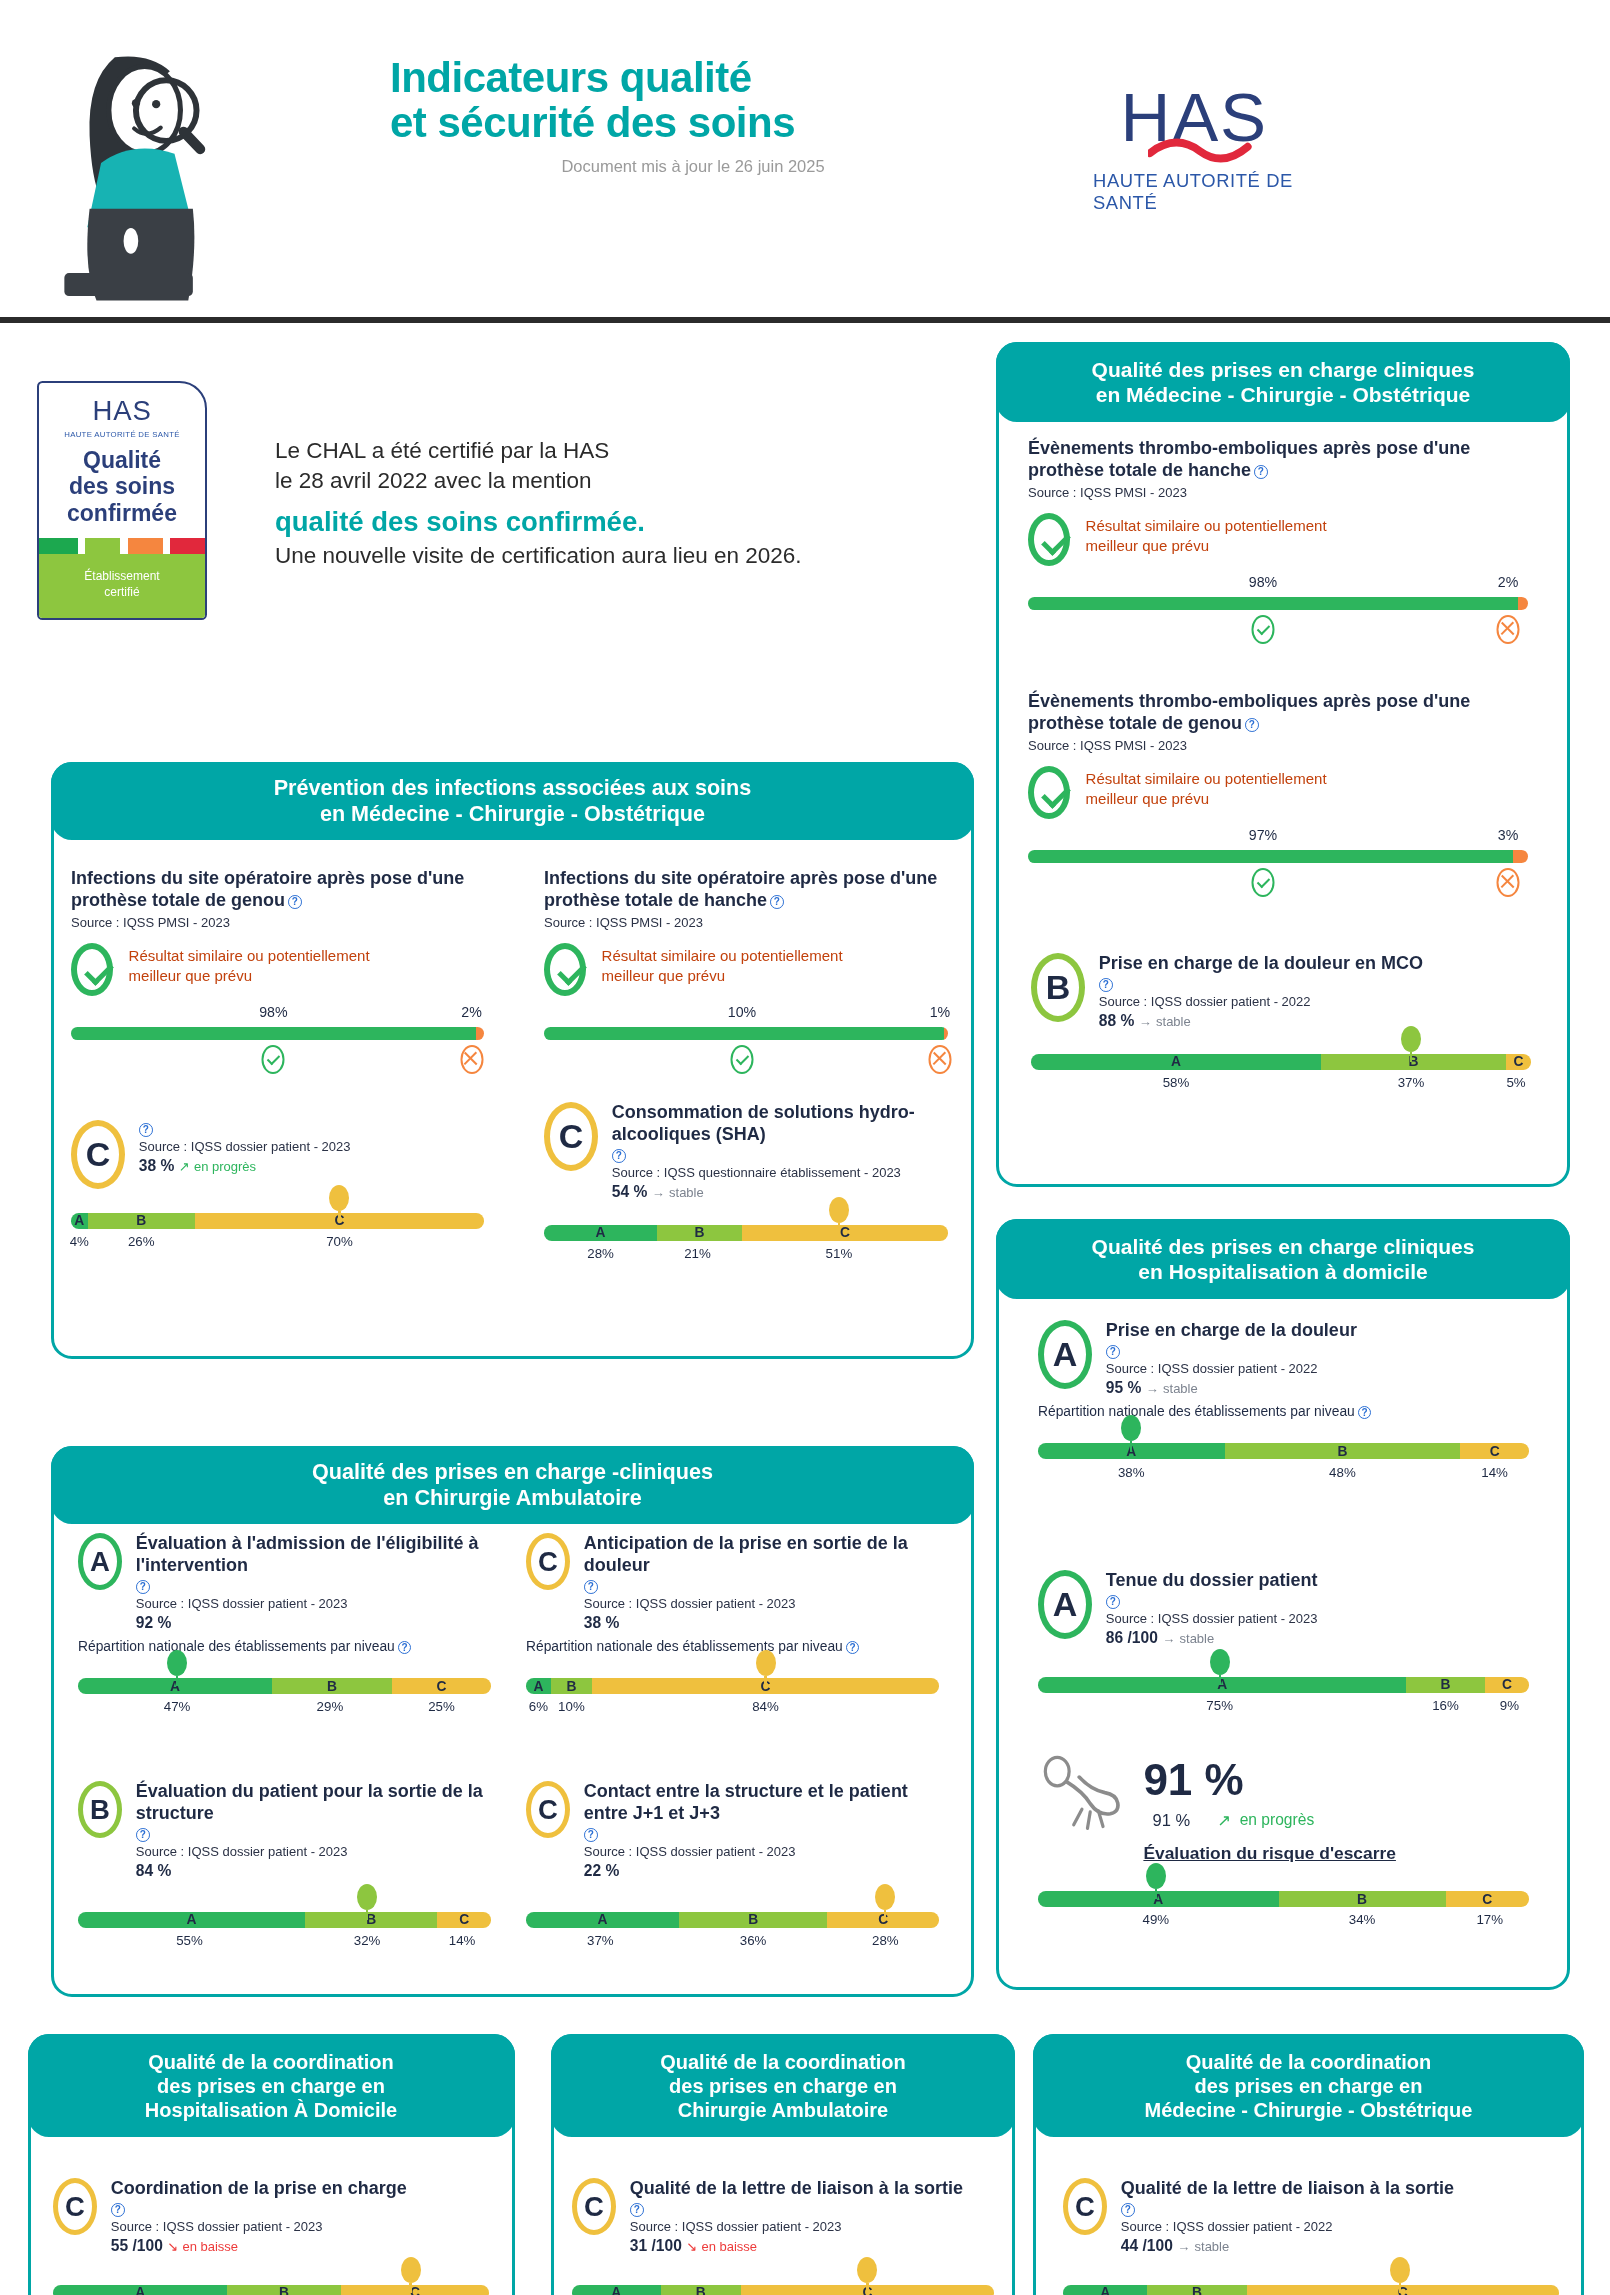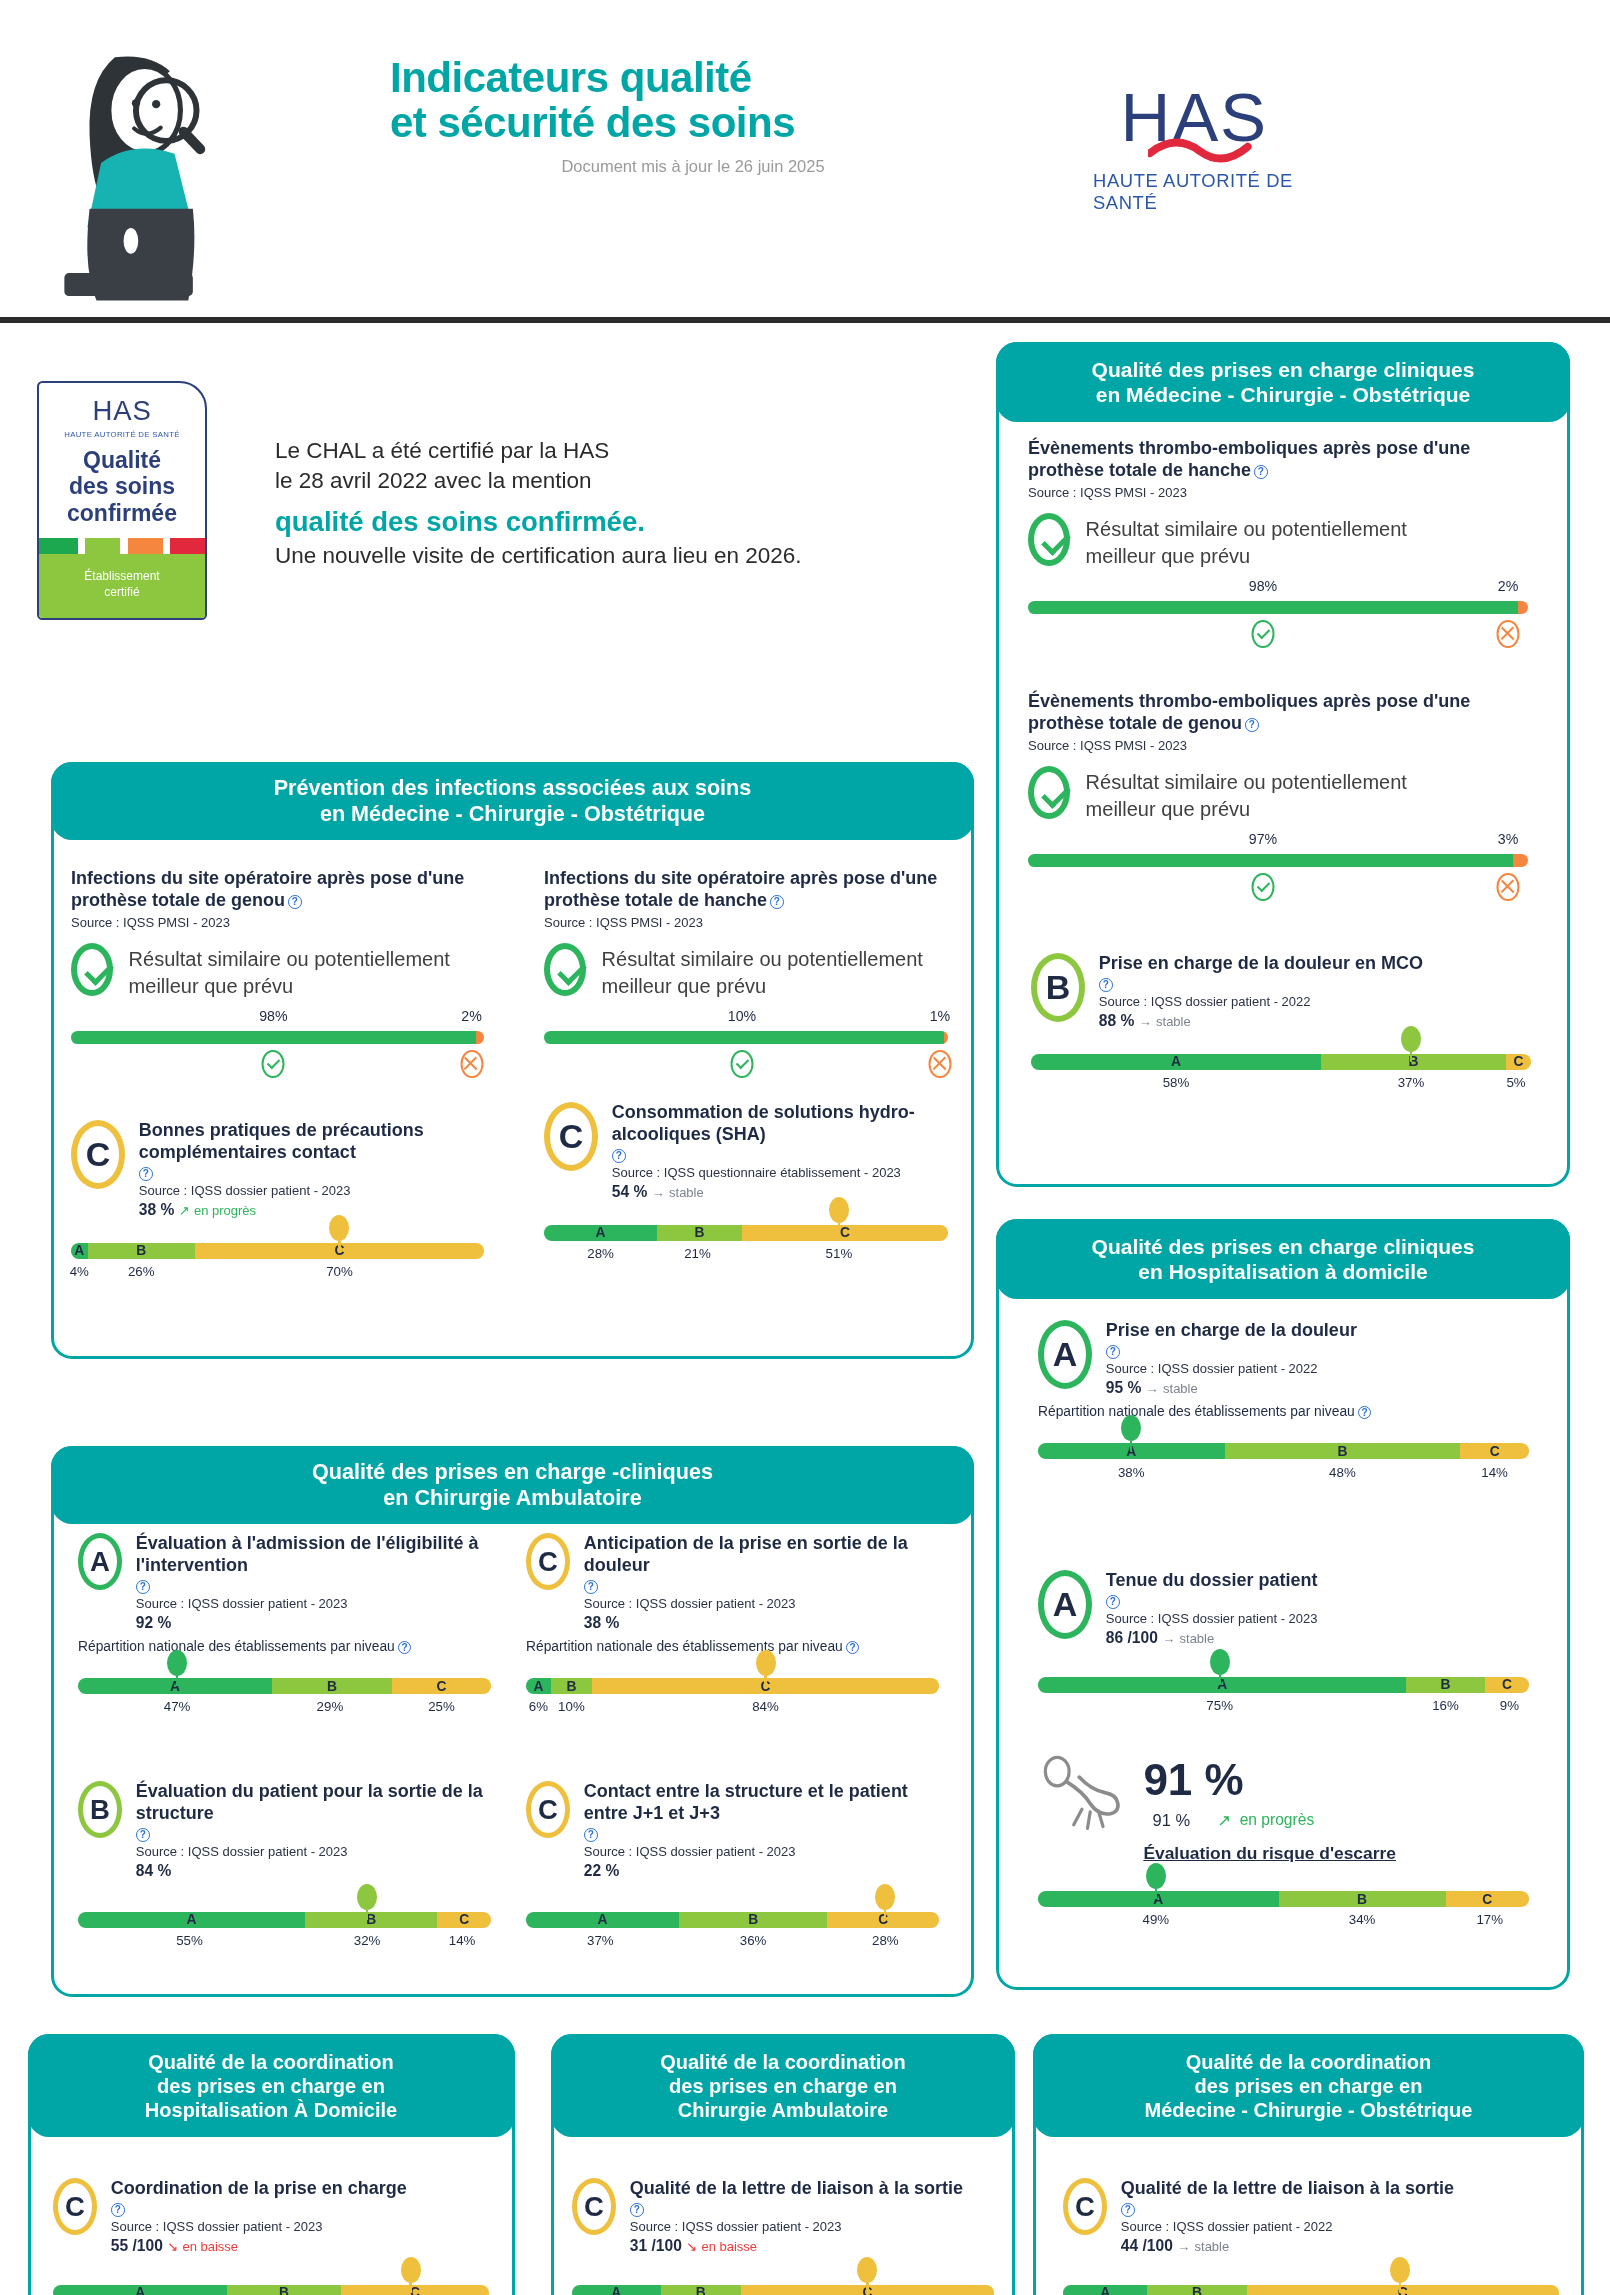--- a/index.html
+++ b/index.html
@@ -105,21 +105,21 @@
   .gmark.mB .dot { background: #8DC63F; } .gmark.mB .stem { background: #8DC63F; }
   .gmark.mC .dot { background: #EFC03E; } .gmark.mC .stem { background: #EFC03E; }
   .glabels { position: relative; height: 22px; margin-top: 5.5px; }
   .glabel { position: absolute; transform: translateX(-50%); font-size: 13.3px; color: #1f2a44; }
 
   
   .res-head { display:flex; align-items: flex-start; gap: 15.6px; margin-top: 13px; }
   .big-check { flex:0 0 auto; width: 42px; height: 53px; border-radius: 50%; border: 6.4px solid #2DB55D; position: relative; }
   .big-check::after { content:""; position:absolute; left: 9.2px; top: 13.8px; width: 21px; height: 11px;
      border-left: 5.5px solid #2DB55D; border-bottom: 5.5px solid #2DB55D; transform: rotate(-45deg); }
-  .res-text { font-size: 20px; line-height: 1.34; color: #404040; padding-top: 3.7px; }
+  .res-text { font-size: 15px; line-height: 1.34; color: #c2410c; padding-top: 3.7px; }
   .pctrow { position: relative; height: 20px; margin-top: 8.3px; }
   .pctrow span { position: absolute; transform: translateX(-50%); font-size: 14.2px; color: #1f2a44; }
   .rbar { position: relative; height: 13px; border-radius: 6.4px; overflow: hidden; display: flex; margin-top: 2.8px; }
   .rbar .ok { background: #2DB55D; height: 100%; }
   .rbar .ko { background: #F5863F; height: 100%; }
   .iconrow { position: relative; height: 35px; margin-top: 5.5px; }
   .mini { position: absolute; transform: translateX(-50%); width: 23px; height: 28.5px; border-radius: 50%; border: 2.8px solid #2DB55D; }
   .mini.ok::after { content:""; position:absolute; left:4.1px; top:7.3px; width:10px; height:5px; border-left:2.3px solid #2DB55D; border-bottom:2.3px solid #2DB55D; transform: rotate(-45deg); }
   .mini.ko { border-color: #F5863F; }
   .mini.ko::before, .mini.ko::after { content:""; position:absolute; left:7.8px; top:3.2px; width:2.3px; height:16.5px; background:#F5863F; }
@@ -248,21 +248,20 @@
   <div class="iconrow">
     <div class="mini ok" style="left:49%"></div>
     <div class="mini ko" style="left:98%"></div>
   </div>
 </div>
 
 <div class="ind" style="left:71px; top:1120px; width:413px;">
   <div class="ind-head">
     <div class="grade C">C</div>
     <div class="ind-txt">
-      <div class="ind-title">Bonnes pratiques de précautions complémentaires contact</div>
       <span class="qmark qmark-blk">?</span>
       <div class="ind-src">Source : IQSS dossier patient - 2023</div>
       <div class="ind-val">
         <span>38 %</span>
         <span class="trend trend-up">↗</span>
         <span class="trend trend-up">en progrès</span>
       </div>
     </div>
   </div>
   <div class="gbar-wrap">

